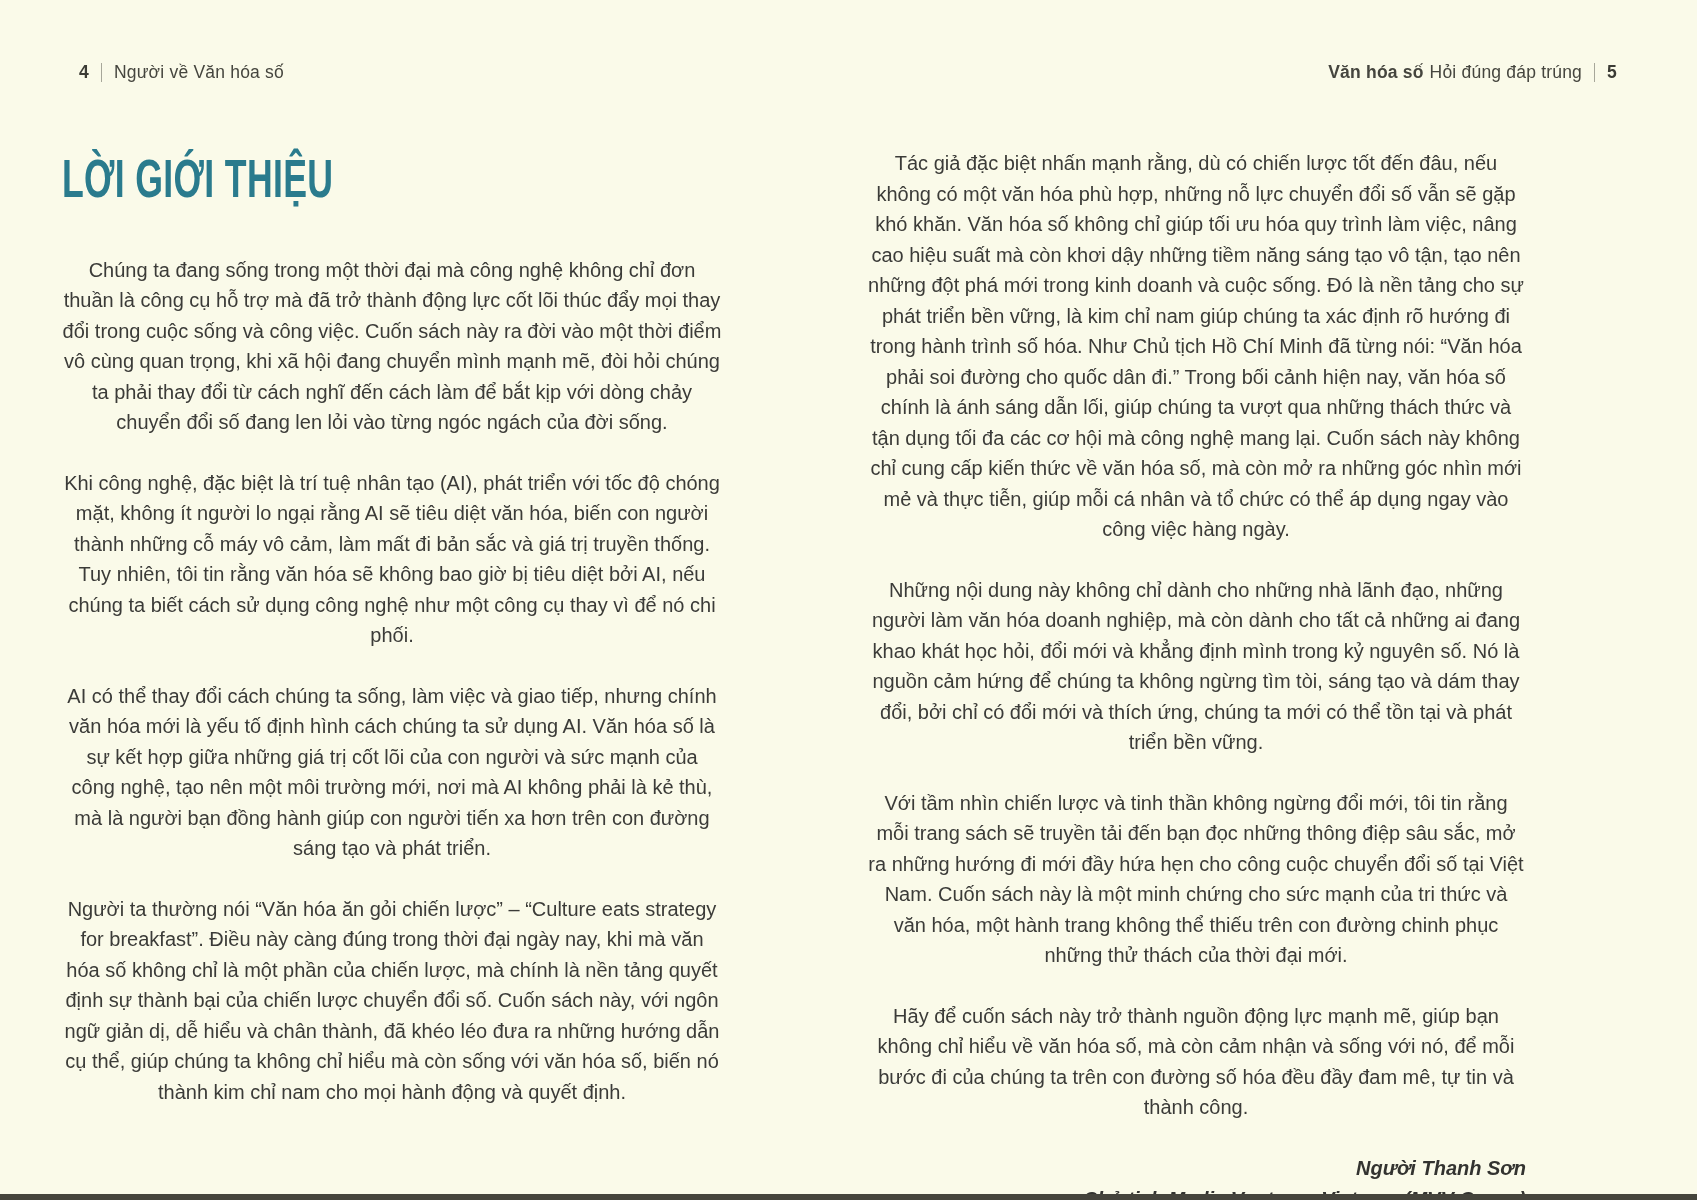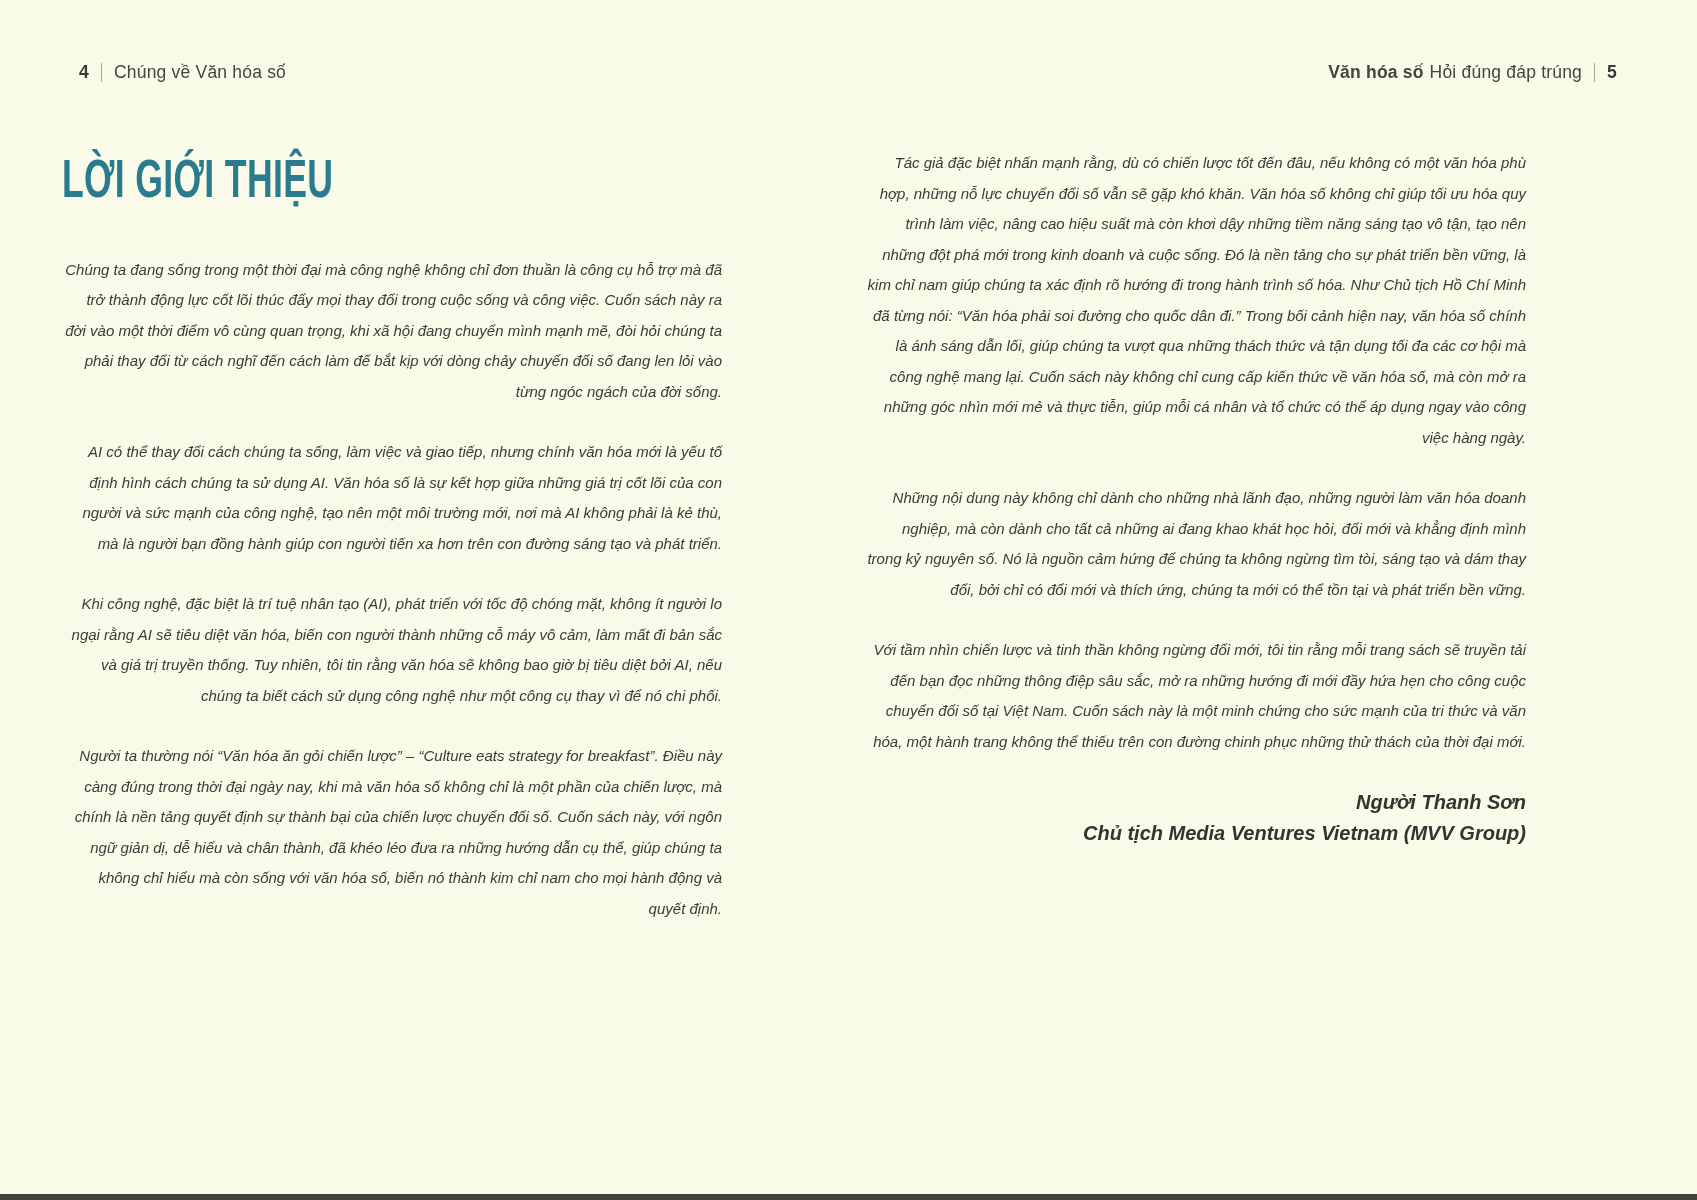--- a/index.html
+++ b/index.html
@@ -52,26 +52,25 @@
     font-weight: 700;
     color: #2a7b8d;
     line-height: 1.05;
     transform: scaleX(0.66);
     transform-origin: left center;
     white-space: nowrap;
     margin: 2px 0 0 0;
     letter-spacing: 0.5px;
   }
   .body-text p {
-    font-size: 15px;
+    font-size: 20px;
     line-height: 30.5px;
     color: #3b3b38;
     margin: 0 0 30px 0;
-    text-align: right;
-    font-style: italic;
+    text-align: center;
   }
   .col-left .body-text { margin-top: 48px; }
   
   .signature {
     text-align: right;
     margin-top: 26px;
     font-size: 20px;
     line-height: 31px;
     color: #333330;
     font-weight: 700;
@@ -88,46 +87,47 @@
   }
 </style>
 </head>
 <body>
 
 <div class="spread">
 
   <div class="running-header header-left">
     <span class="pagenum">4</span>
     <span class="vdiv"></span>
-    <span>Chúng về Văn hóa số</span>
+    <span>Người về Văn hóa số</span>
   </div>
 
   <div class="running-header header-right">
     <span>
       <span class="book-bold">Văn hóa số</span><span>Hỏi đúng đáp trúng</span>
     </span>
     <span class="vdiv"></span>
     <span class="pagenum">5</span>
   </div>
 
   <div class="page-col col-left">
     <h1 class="section-heading">LỜI GIỚI THIỆU</h1>
     <div class="body-text">
       <p>Chúng ta đang sống trong một thời đại mà công nghệ không chỉ đơn thuần là công cụ hỗ trợ mà đã trở thành động lực cốt lõi thúc đẩy mọi thay đổi trong cuộc sống và công việc. Cuốn sách này ra đời vào một thời điểm vô cùng quan trọng, khi xã hội đang chuyển mình mạnh mẽ, đòi hỏi chúng ta phải thay đổi từ cách nghĩ đến cách làm để bắt kịp với dòng chảy chuyển đổi số đang len lỏi vào từng ngóc ngách của đời sống.</p>
+      <p>Khi công nghệ, đặc biệt là trí tuệ nhân tạo (AI), phát triển với tốc độ chóng mặt, không ít người lo ngại rằng AI sẽ tiêu diệt văn hóa, biến con người thành những cỗ máy vô cảm, làm mất đi bản sắc và giá trị truyền thống. Tuy nhiên, tôi tin rằng văn hóa sẽ không bao giờ bị tiêu diệt bởi AI, nếu chúng ta biết cách sử dụng công nghệ như một công cụ thay vì để nó chi phối.</p>
       <p>AI có thể thay đổi cách chúng ta sống, làm việc và giao tiếp, nhưng chính văn hóa mới là yếu tố định hình cách chúng ta sử dụng AI. Văn hóa số là sự kết hợp giữa những giá trị cốt lõi của con người và sức mạnh của công nghệ, tạo nên một môi trường mới, nơi mà AI không phải là kẻ thù, mà là người bạn đồng hành giúp con người tiến xa hơn trên con đường sáng tạo và phát triển.</p>
-      <p>Khi công nghệ, đặc biệt là trí tuệ nhân tạo (AI), phát triển với tốc độ chóng mặt, không ít người lo ngại rằng AI sẽ tiêu diệt văn hóa, biến con người thành những cỗ máy vô cảm, làm mất đi bản sắc và giá trị truyền thống. Tuy nhiên, tôi tin rằng văn hóa sẽ không bao giờ bị tiêu diệt bởi AI, nếu chúng ta biết cách sử dụng công nghệ như một công cụ thay vì để nó chi phối.</p>
       <p>Người ta thường nói “Văn hóa ăn gỏi chiến lược” – “Culture eats strategy for breakfast”. Điều này càng đúng trong thời đại ngày nay, khi mà văn hóa số không chỉ là một phần của chiến lược, mà chính là nền tảng quyết định sự thành bại của chiến lược chuyển đổi số. Cuốn sách này, với ngôn ngữ giản dị, dễ hiểu và chân thành, đã khéo léo đưa ra những hướng dẫn cụ thể, giúp chúng ta không chỉ hiểu mà còn sống với văn hóa số, biến nó thành kim chỉ nam cho mọi hành động và quyết định.</p>
     </div>
   </div>
 
   <div class="page-col col-right">
     <div class="body-text">
       <p>Tác giả đặc biệt nhấn mạnh rằng, dù có chiến lược tốt đến đâu, nếu không có một văn hóa phù hợp, những nỗ lực chuyển đổi số vẫn sẽ gặp khó khăn. Văn hóa số không chỉ giúp tối ưu hóa quy trình làm việc, nâng cao hiệu suất mà còn khơi dậy những tiềm năng sáng tạo vô tận, tạo nên những đột phá mới trong kinh doanh và cuộc sống. Đó là nền tảng cho sự phát triển bền vững, là kim chỉ nam giúp chúng ta xác định rõ hướng đi trong hành trình số hóa. Như Chủ tịch Hồ Chí Minh đã từng nói: “Văn hóa phải soi đường cho quốc dân đi.” Trong bối cảnh hiện nay, văn hóa số chính là ánh sáng dẫn lối, giúp chúng ta vượt qua những thách thức và tận dụng tối đa các cơ hội mà công nghệ mang lại. Cuốn sách này không chỉ cung cấp kiến thức về văn hóa số, mà còn mở ra những góc nhìn mới mẻ và thực tiễn, giúp mỗi cá nhân và tổ chức có thể áp dụng ngay vào công việc hàng ngày.</p>
       <p>Những nội dung này không chỉ dành cho những nhà lãnh đạo, những người làm văn hóa doanh nghiệp, mà còn dành cho tất cả những ai đang khao khát học hỏi, đổi mới và khẳng định mình trong kỷ nguyên số. Nó là nguồn cảm hứng để chúng ta không ngừng tìm tòi, sáng tạo và dám thay đổi, bởi chỉ có đổi mới và thích ứng, chúng ta mới có thể tồn tại và phát triển bền vững.</p>
       <p>Với tầm nhìn chiến lược và tinh thần không ngừng đổi mới, tôi tin rằng mỗi trang sách sẽ truyền tải đến bạn đọc những thông điệp sâu sắc, mở ra những hướng đi mới đầy hứa hẹn cho công cuộc chuyển đổi số tại Việt Nam. Cuốn sách này là một minh chứng cho sức mạnh của tri thức và văn hóa, một hành trang không thể thiếu trên con đường chinh phục những thử thách của thời đại mới.</p>
+      <p>Hãy để cuốn sách này trở thành nguồn động lực mạnh mẽ, giúp bạn không chỉ hiểu về văn hóa số, mà còn cảm nhận và sống với nó, để mỗi bước đi của chúng ta trên con đường số hóa đều đầy đam mê, tự tin và thành công.</p>
     </div>
     <div class="signature">
       <div>Người Thanh Sơn</div>
       <div>Chủ tịch Media Ventures Vietnam (MVV Group)</div>
     </div>
   </div>
 
   <div class="bottom-edge"></div>
 
 </div>

